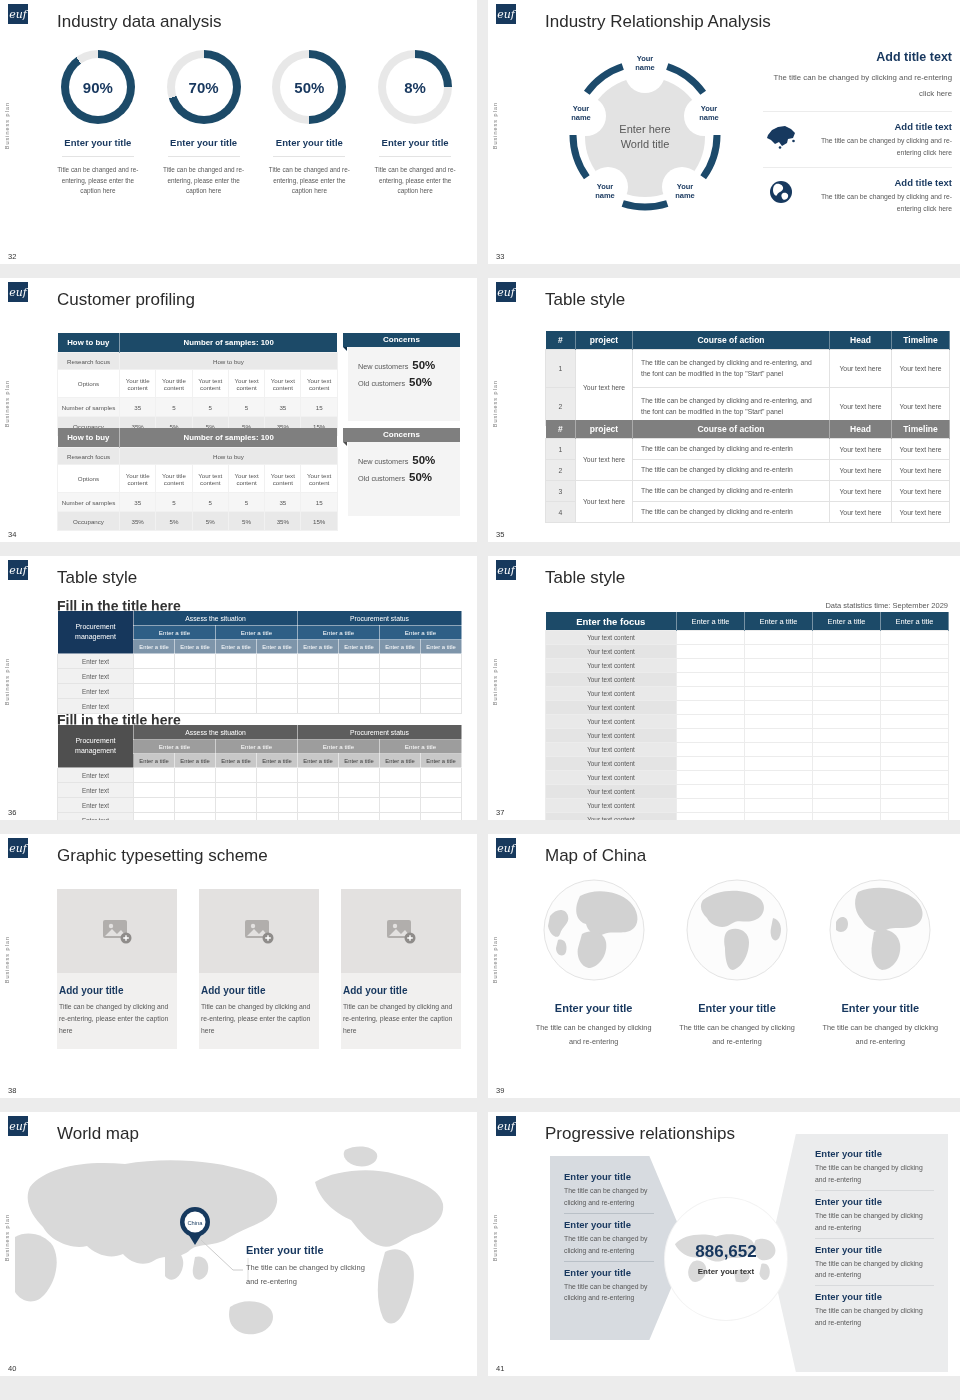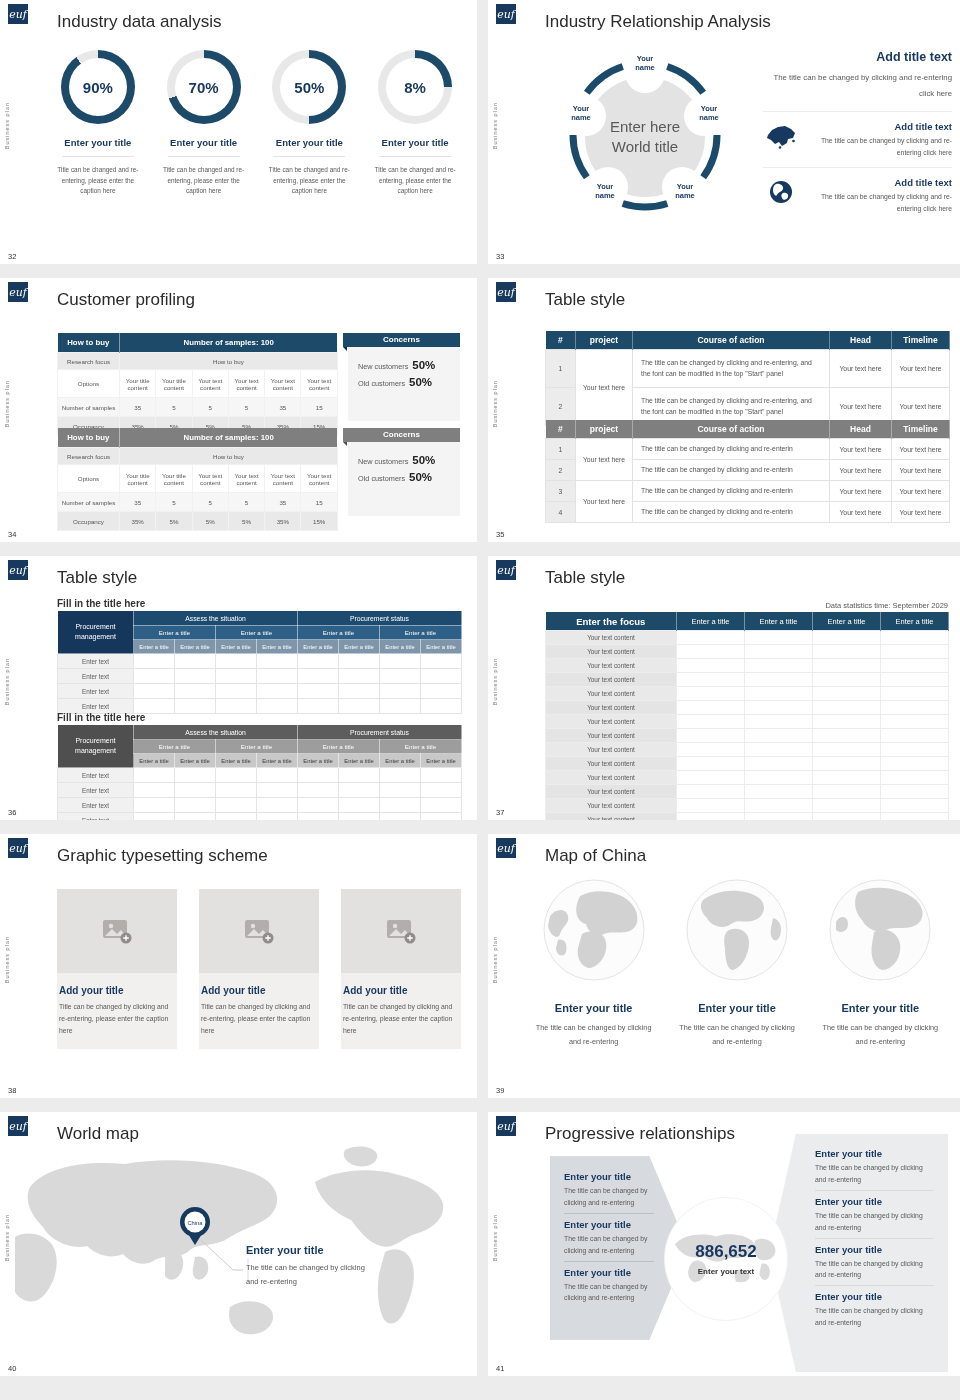--- a/index.html
+++ b/index.html
@@ -22,21 +22,21 @@
   .donut .pct{position:absolute;inset:0;display:flex;align-items:center;justify-content:center;
     font-weight:bold;font-size:15px;color:#17375e;z-index:1;}
   .dt{margin-top:13px;font-weight:bold;color:#17375e;font-size:9.5px;}
   .dl{width:72%;height:1px;background:#e3e3e3;margin:8px auto;}
   .dc{font-size:6.4px;color:#595959;line-height:1.65;padding:0 6px;}
 
   
   .diag{position:absolute;left:62px;top:40px;width:190px;height:190px;}
   .node{position:absolute;transform:translate(-50%,-50%);text-align:center;font-weight:bold;color:#17375e;font-size:7.5px;line-height:1.2;}
   .cctr{position:absolute;left:95px;top:97px;transform:translate(-50%,-50%);width:110px;text-align:center;
-    font-size:15px;color:#595959;line-height:1.35;}
+    font-size:11px;color:#595959;line-height:1.35;}
   .panel{position:absolute;left:275px;top:50px;right:8px;text-align:right;}
   .p-head{font-size:12.5px;font-weight:bold;color:#17375e;}
   .p-cap{font-size:7.8px;color:#595959;line-height:2;margin-top:6px;margin-bottom:10px;}
   .p-item{display:flex;gap:9px;padding:9px 0;border-top:1px solid #ececec;align-items:flex-start;}
   .p-ico{width:36px;flex:0 0 36px;display:flex;justify-content:center;padding-top:2px;}
   .pi-h{font-size:9.5px;font-weight:bold;color:#17375e;margin-bottom:3px;}
   .pi-c{font-size:6.8px;color:#595959;line-height:1.7;}
 
   
   .ctable{position:absolute;border-collapse:collapse;width:280px;table-layout:fixed;text-align:center;}
@@ -65,21 +65,21 @@
   .ptable th{color:#fff;font-size:8.5px;font-weight:bold;height:16px;border-right:1px solid rgba(255,255,255,.35);}
   .pt-navy th{background:#1c4a68;}
   .pt-gray th{background:#7f7f7f;}
   .ptable td{border:1px solid #e2e2e2;font-size:6.8px;color:#555;background:#fff;padding:2px 4px;}
   .ptable .ncol{background:#ececec;}
   .ptable .course{text-align:left;padding:3px 8px;line-height:1.6;}
   .ptable.big td{height:31px;}
   .ptable.sml td{height:14px;}
 
   
-  .seclbl{position:absolute;left:57px;font-size:10px;font-weight:bold;color:#333;}
+  .seclbl{position:absolute;left:57px;font-size:14px;font-weight:bold;color:#333;}
   .xtable{position:absolute;left:57px;border-collapse:collapse;width:404px;table-layout:fixed;text-align:center;}
   .xtable td{border:1px solid rgba(255,255,255,.5);color:#fff;font-size:6.2px;padding:1px;}
   .xtable .g{height:12px;font-size:6.8px;}
   .xtable .s2{height:11px;}
   .xtable .s3{height:11px;font-size:5.8px;}
   .xtable .corner{font-size:7px;line-height:1.5;}
   .x-navy .corner{background:#16375c;}
   .x-navy .g{background:#1d4b70;}
   .x-navy .s2{background:#2e5f86;}
   .x-navy .s3{background:#7e95aa;}

